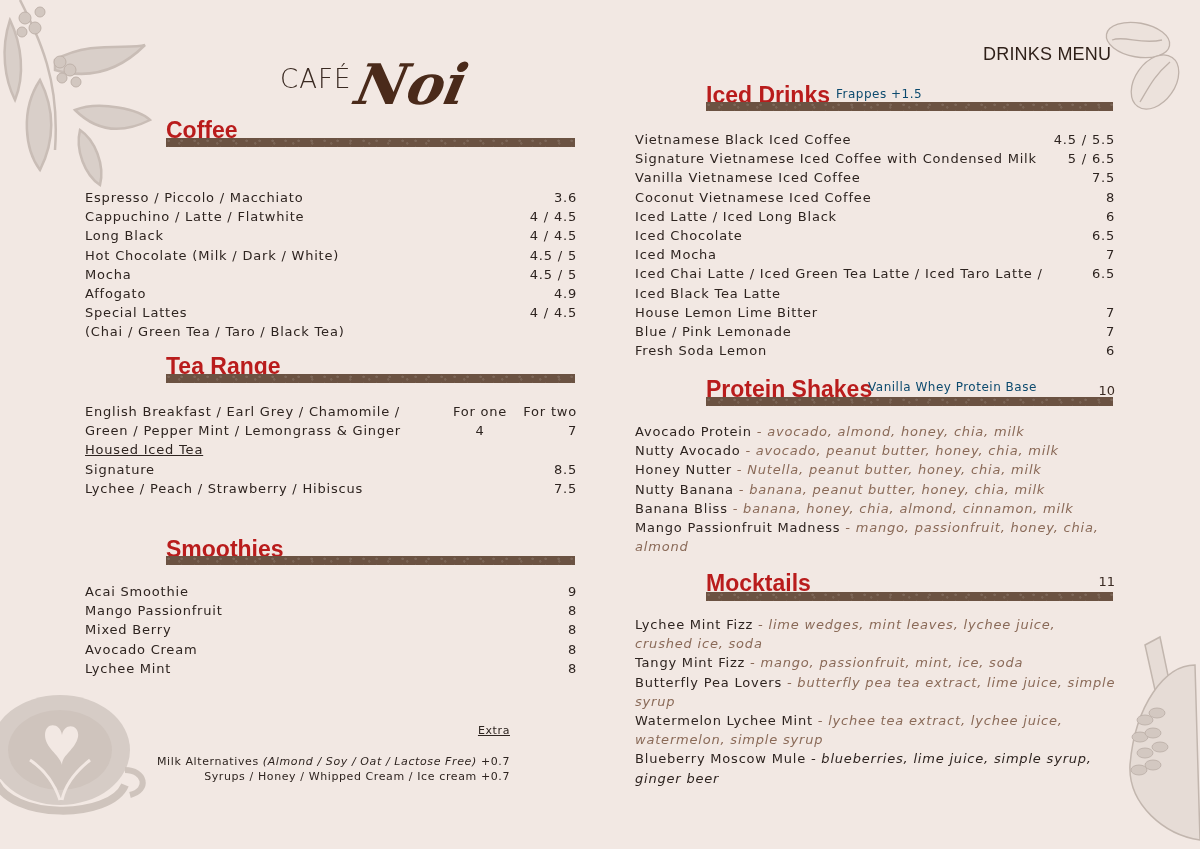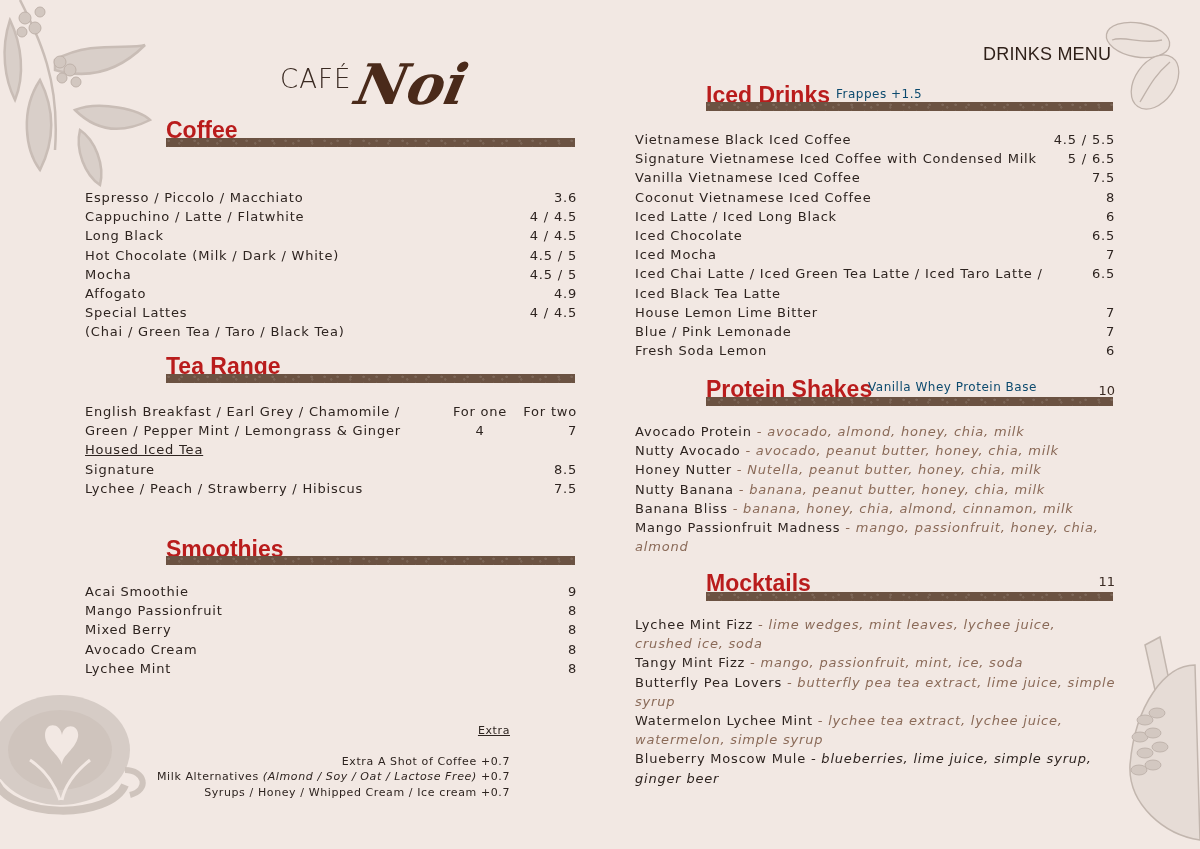--- a/index.html
+++ b/index.html
@@ -212,21 +212,20 @@
         <span class="price">8</span>
       </div>
     <div class="row">
         <span>Lychee Mint</span>
         <span class="price">8</span>
       </div>
   </div>
 
   <div class="extras">
     <div class="head">Extra</div>
-    <div>Extra A Shot of Coffee +0.7</div>
     <div><span>Milk Alternatives </span><i>(Almond / Soy / Oat / Lactose Free)</i><span> +0.7</span></div>
     <div>Syrups / Honey / Whipped Cream / Ice cream +0.7</div>
   </div>
 
   <div class="sec-head" style="left:706px; top:82px; width:407px; height:32px;">
     <div class="sec-title" style="top:2px;">Iced Drinks</div>
     <div class="sec-sub" style="left:130px; top:5px;">Frappes +1.5</div>
     <div class="bar" style="top:20px; width:407px;"></div>
   </div>
   <div class="list" style="left:635px; top:130px; width:480px;">

